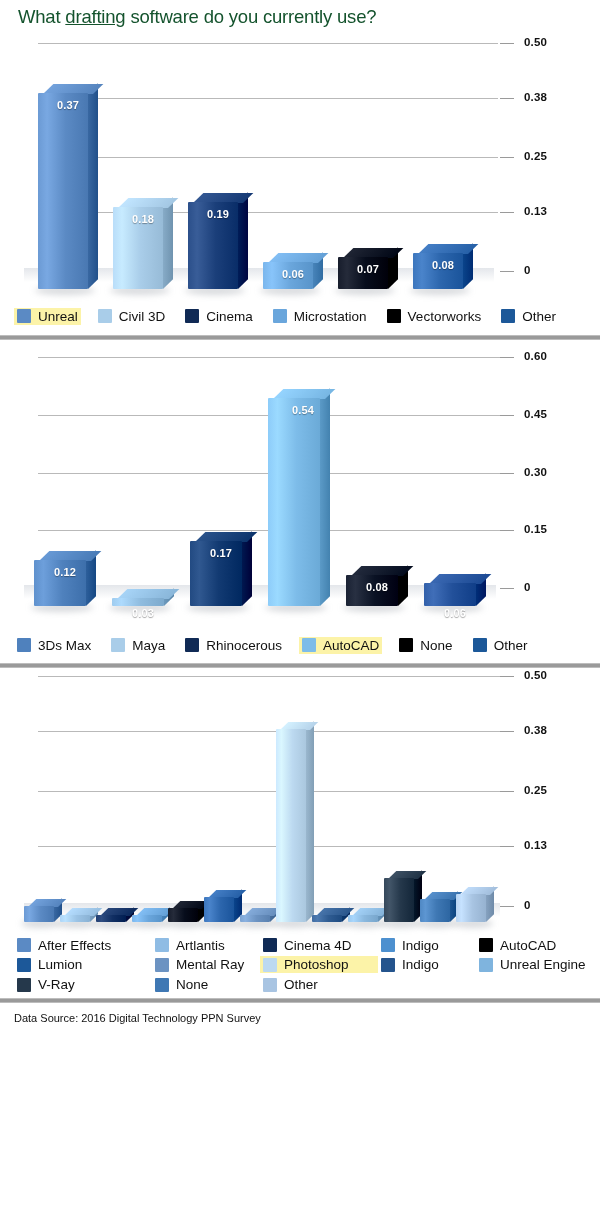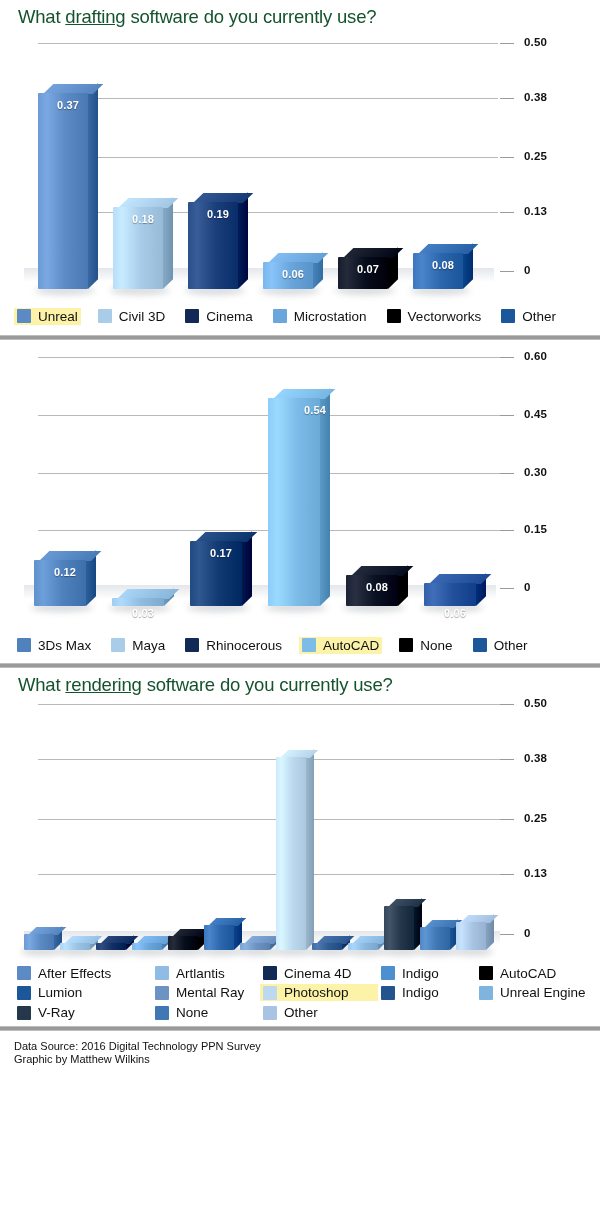--- a/index.html
+++ b/index.html
@@ -222,21 +222,21 @@
           <div class="top" style="top: -9px; height: 10px; left: 5px; background: linear-gradient(to right, rgb(42, 82, 138), rgb(12, 52, 108));"></div>
           <div class="front" style="height: 65.45px; background: linear-gradient(to right, rgb(34, 74, 130) 0%, rgb(48, 88, 144) 18%, rgb(18, 58, 114) 55%, rgb(0, 40, 96) 100%);"></div>
         </div>
         <div class="bar-value" style="left: 190px; width: 62px; top: 206.55px;">0.17</div>
         <div class="bar-shadow" style="left: 265px; top: 263px; width: 62px; height: 9px;"></div>
         <div class="bar" title="SketchUp" style="left: 268px; top: 58.1px; width: 52px; height: 207.9px;">
           <div class="side" style="left: 52px; width: 10px; background: linear-gradient(to right, rgb(91, 154, 199), rgb(67, 130, 175));"></div>
           <div class="top" style="top: -9px; height: 10px; left: 5px; background: linear-gradient(to right, rgb(149, 212, 255), rgb(119, 182, 227));"></div>
           <div class="front" style="height: 207.9px; background: linear-gradient(to right, rgb(141, 204, 249) 0%, rgb(155, 218, 255) 18%, rgb(125, 188, 233) 55%, rgb(107, 170, 215) 100%);"></div>
         </div>
-        <div class="bar-value" style="left: 284px; width: 62px; top: 64.1px;">0.54</div>
+        <div class="bar-value" style="left: 272px; width: 62px; top: 64.1px;">0.54</div>
         <div class="bar-shadow" style="left: 343px; top: 263px; width: 62px; height: 9px;"></div>
         <div class="bar" title="None" style="left: 346px; top: 235.2px; width: 52px; height: 30.8px;">
           <div class="side" style="left: 52px; width: 10px; background: linear-gradient(to right, rgb(0, 0, 2), rgb(0, 0, 0));"></div>
           <div class="top" style="top: -9px; height: 10px; left: 5px; background: linear-gradient(to right, rgb(34, 42, 60), rgb(4, 12, 30));"></div>
           <div class="front" style="height: 30.8px; background: linear-gradient(to right, rgb(26, 34, 52) 0%, rgb(40, 48, 66) 18%, rgb(10, 18, 36) 55%, rgb(0, 0, 18) 100%);"></div>
         </div>
         <div class="bar-value" style="left: 346px; width: 62px; top: 241.2px;">0.08</div>
         <div class="bar-shadow" style="left: 421px; top: 263px; width: 62px; height: 9px;"></div>
         <div class="bar" title="Other" style="left: 424px; top: 242.9px; width: 52px; height: 23.1px;">
           <div class="side" style="left: 52px; width: 10px; background: linear-gradient(to right, rgb(0, 46, 120), rgb(0, 22, 96));"></div>
@@ -269,21 +269,20 @@
         <div class="legend-item">
           <span class="swatch" style="background: rgb(28, 88, 153);"></span>
           <span class="legend-label">Other</span>
         </div>
       </div>
   </div>
 
   <div class="divider" style="margin-top:5px;"></div>
 
   <div class="section">
-    <div class="chart-title"><span>What </span><span class="u">rendering</span><span> software do you currently use?</span></div>
     <div class="plot" id="plot2" style="height:268px;">
         <div class="grid-line" style="top: 8px; width: 466px;"></div>
         <div class="tick-dash" style="top: 8px; left: 500px;"></div>
         <div class="tick-label" style="top: 1px; left: 524px;">0.50</div>
         <div class="grid-line" style="top: 63.2px; width: 466px;"></div>
         <div class="tick-dash" style="top: 63.2px; left: 500px;"></div>
         <div class="tick-label" style="top: 56.2px; left: 524px;">0.38</div>
         <div class="grid-line" style="top: 123px; width: 466px;"></div>
         <div class="tick-dash" style="top: 123px; left: 500px;"></div>
         <div class="tick-label" style="top: 116px; left: 524px;">0.25</div>
@@ -425,16 +424,15 @@
           <span class="swatch" style="background: rgb(168, 196, 226);"></span>
           <span class="legend-label">Other</span>
         </div>
       </div>
   </div>
 
   <div class="divider" style="margin-top:4px;"></div>
 
   <div class="footer">
     <div>Data Source: 2016 Digital Technology PPN Survey</div>
-    <div>Graphic by Matthew Wilkins</div>
   </div>
 
 </div>
 
 </body></html>

